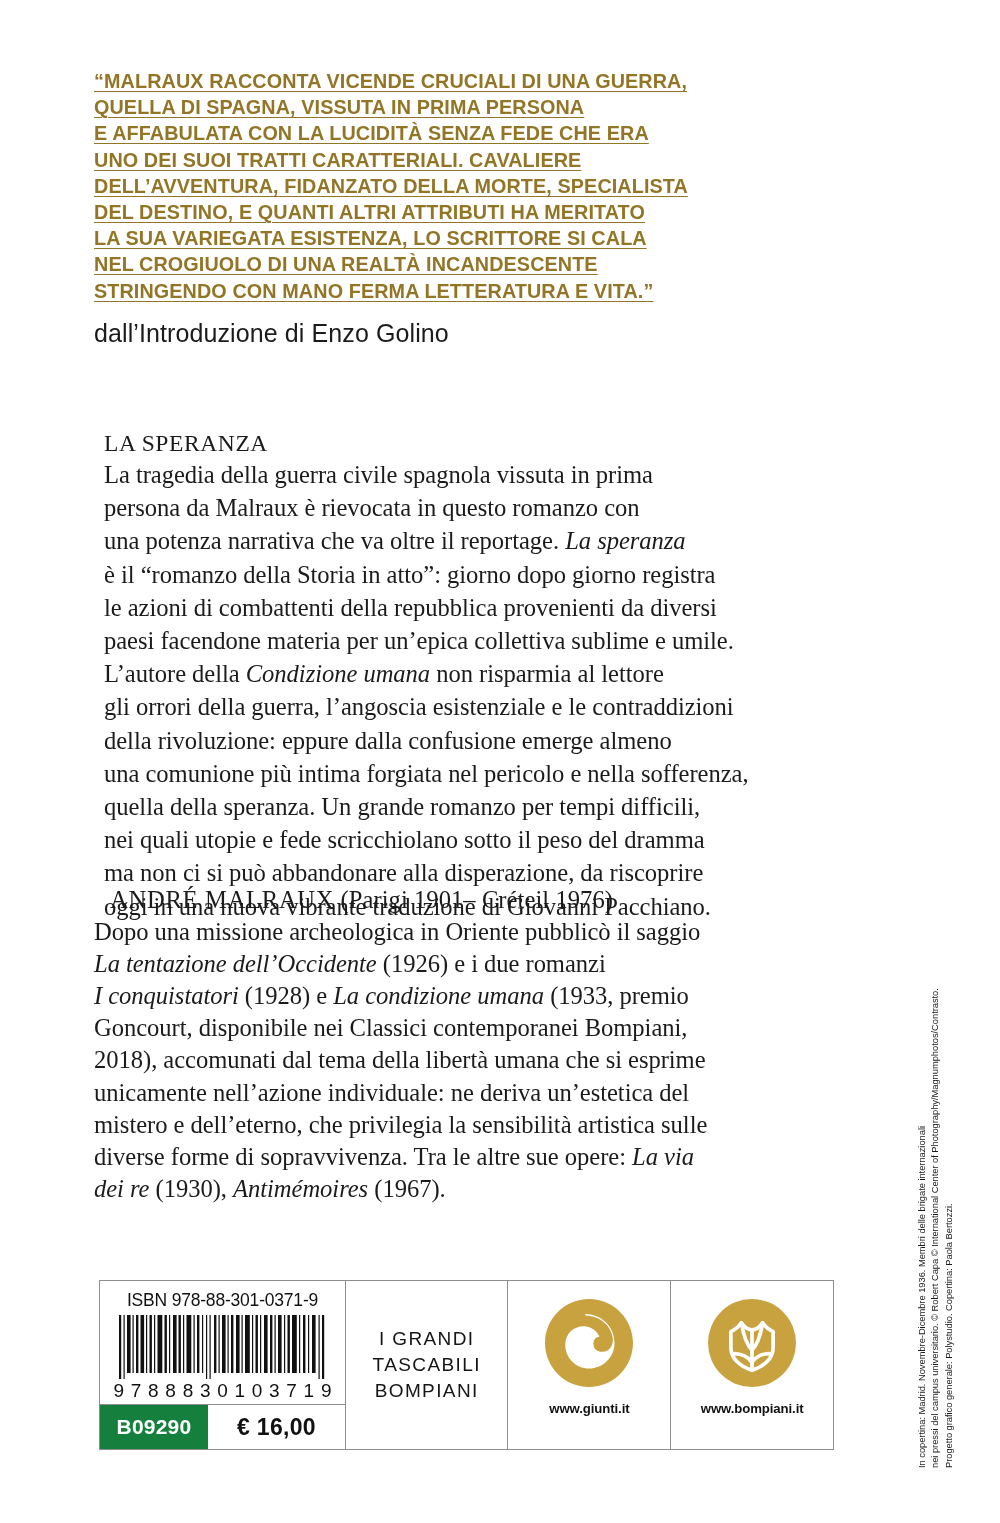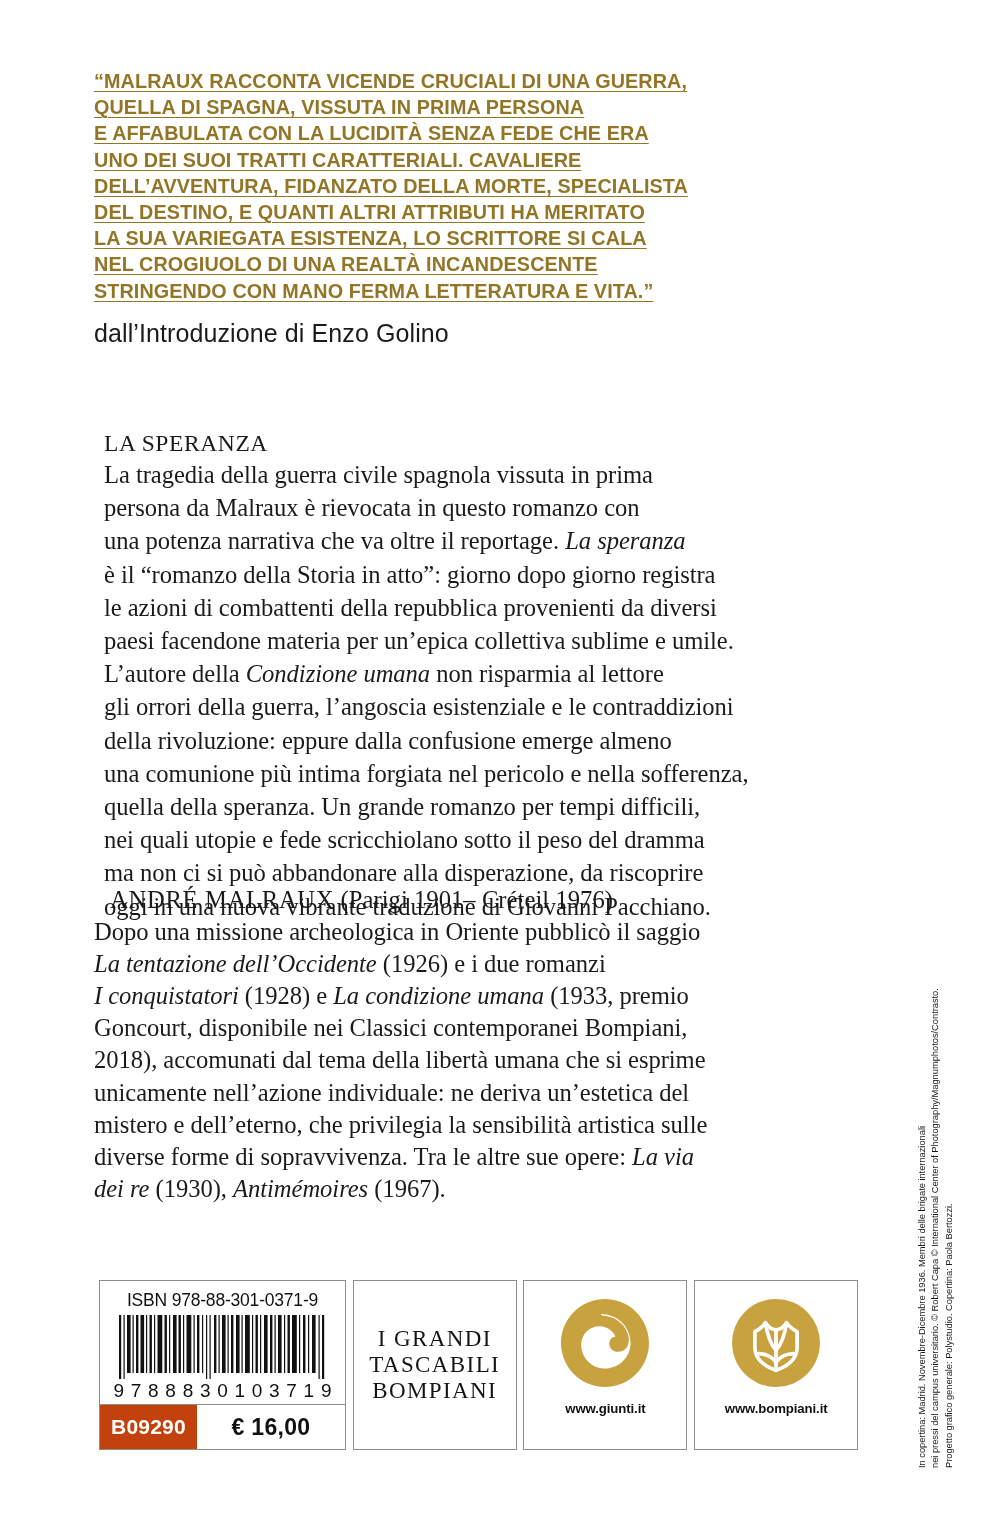--- a/index.html
+++ b/index.html
@@ -114,21 +114,20 @@
   }
 
   
   #bottom-strip {
     position: absolute;
     left: 99px;
     top: 1280px;
     height: 170px;
     display: flex;
     align-items: stretch;
-    gap: 8px;
   }
   .panel {
     border: 1.3px solid #8d8d8d;
     margin-left: -1.3px;
     background: #fff;
     box-sizing: border-box;
     position: relative;
   }
   .panel:first-child { margin-left: 0; }
 
@@ -167,23 +166,23 @@
     margin-top: 1px;
     letter-spacing: 0px;
   }
   #barcode-digits span { display: inline-block; }
   #price-row {
     display: flex;
     height: 44px;
     border-top: 1.3px solid #8d8d8d;
   }
   #sku-cell {
-    background: #c2410c;
+    background: #15803d;
     color: #ffffff;
-    width: 97px;
+    width: 108px;
     display: flex;
     align-items: center;
     justify-content: center;
     font-family: "Liberation Sans", "DejaVu Sans", sans-serif;
     font-weight: bold;
     font-size: 21px;
     letter-spacing: 0.2px;
   }
   #price-cell {
     flex: 1;
@@ -199,22 +198,22 @@
   }
 
   
   #series-panel {
     width: 164px;
     display: flex;
     align-items: center;
     justify-content: center;
   }
   #series-name {
-    font-family: Liberation Serif, serif;
-    font-size: 23px;
+    font-family: Liberation Sans, sans-serif;
+    font-size: 19px;
     line-height: 26px;
     text-align: center;
     color: #151515;
     letter-spacing: 1.4px;
     white-space: pre-line;
   }
 
   
   .logo-panel {
     width: 164px;

